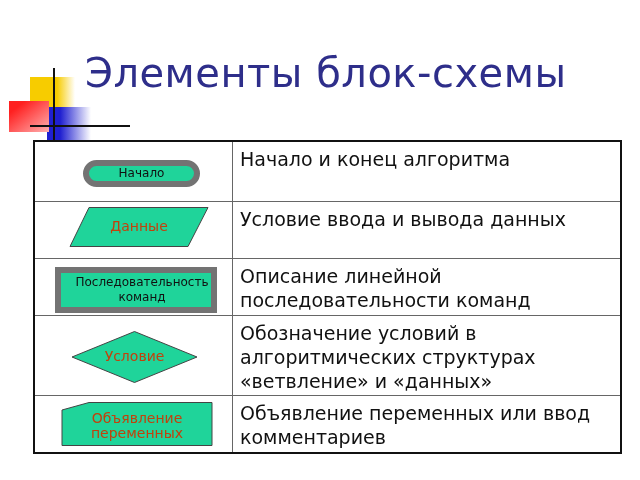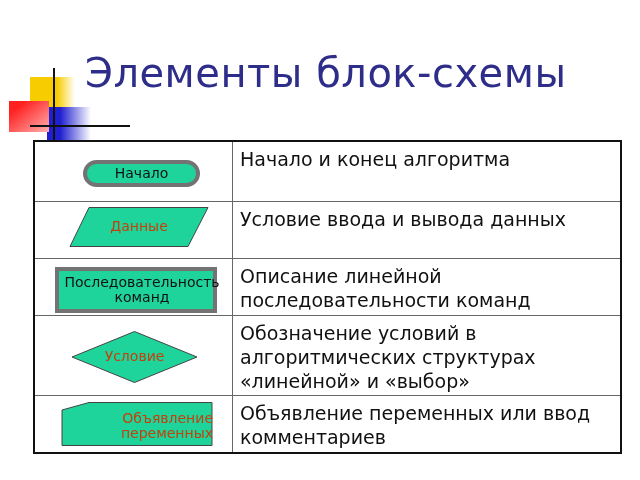--- a/index.html
+++ b/index.html
@@ -8,21 +8,21 @@
   .sq-yellow { left: 30px; top: 77px; width: 45px; height: 42px; background: linear-gradient(to right, #f7cc00 60%, #fff 100%); }
   .sq-red { left: 9px; top: 101px; width: 40px; height: 31px; background: linear-gradient(to bottom right, #ff2020 20%, #ffb0b0 100%); }
   .sq-blue { left: 47px; top: 107px; width: 44px; height: 33px; background: linear-gradient(to right, #2020d0 30%, #fff 100%); }
   .line-v { left: 53px; top: 68px; width: 2px; height: 74px; background: #111; }
   .line-h { left: 30px; top: 125px; width: 100px; height: 2px; background: #111; }
   .title { position: absolute; left: 85px; top: 50px; font-size: 40px; color: #2e2e8a; letter-spacing: 0.5px; }
   table { position: absolute; left: 33px; top: 140px; border-collapse: collapse; border: 2px solid #111; }
   td { border: 1px solid #666; padding: 0; vertical-align: top; }
   td.shape-cell { width: 197px; position: relative; }
   td.text-cell { width: 388px; font-size: 19px; line-height: 24px; color: #111; padding: 5px 16px 0 7px; box-sizing: border-box; }
-  .shape { position: absolute; background: #1fd49a; border: 4px solid #737373; display: flex; align-items: center; justify-content: center; font-size: 14px; color: #111; text-align: center; line-height: 15px; box-sizing: border-box; }
+  .shape { position: absolute; background: #1fd49a; border: 6px solid #737373; display: flex; align-items: center; justify-content: center; font-size: 12px; color: #111; text-align: center; line-height: 15px; box-sizing: border-box; }
   .terminal { left: 48px; top: 18px; width: 117px; height: 27px; border-radius: 14px; }
   .svgshape { position: absolute; }
   .svgshape .lbl { position: absolute; left: 0; right: 0; top: 0; bottom: 0; display: flex; align-items: center; justify-content: center; font-size: 14px; color: #c2410c; text-align: center; line-height: 15px; }
   .process { left: 20px; top: 10px; width: 162px; height: 46px; padding-left: 12px; }
 </style>
 </head>
 <body>
 
 <div class="deco sq-yellow"></div>
 <div class="deco sq-blue"></div>
@@ -67,29 +67,29 @@
     <td class="shape-cell">
       <div class="svgshape" style="left:36px;top:15px;width:127px;height:52px;">
         <svg width="127" height="52">
               <polygon points="63.5,0.5 126,26 63.5,51.5 1,26" fill="#1fd49a" stroke="#444" stroke-width="1"></polygon>
             </svg>
         <div class="lbl">
               <span>Условие</span>
             </div>
       </div>
     </td>
-    <td class="text-cell">Обозначение условий в алгоритмических структурах «линейной» и «выбор»</td>
+    <td class="text-cell">Обозначение условий в алгоритмических структурах «ветвление» и «данных»</td>
   </tr>
   <tr style="height:58px">
     <td class="shape-cell">
       <div class="svgshape" style="left:26px;top:6px;width:152px;height:44px;">
         <svg width="152" height="44">
               <polygon points="28,0.5 151,0.5 151,43.5 1,43.5 1,8" fill="#1fd49a" stroke="#444" stroke-width="1"></polygon>
             </svg>
-        <div class="lbl" style="padding-top:4px;text-align:right;">
+        <div class="lbl" style="padding-top:4px;">
               <span>Объявление переменных</span>
             </div>
       </div>
     </td>
     <td class="text-cell">Объявление переменных или ввод комментариев</td>
   </tr>
 </tbody>
   </table>
 
 </body></html>

